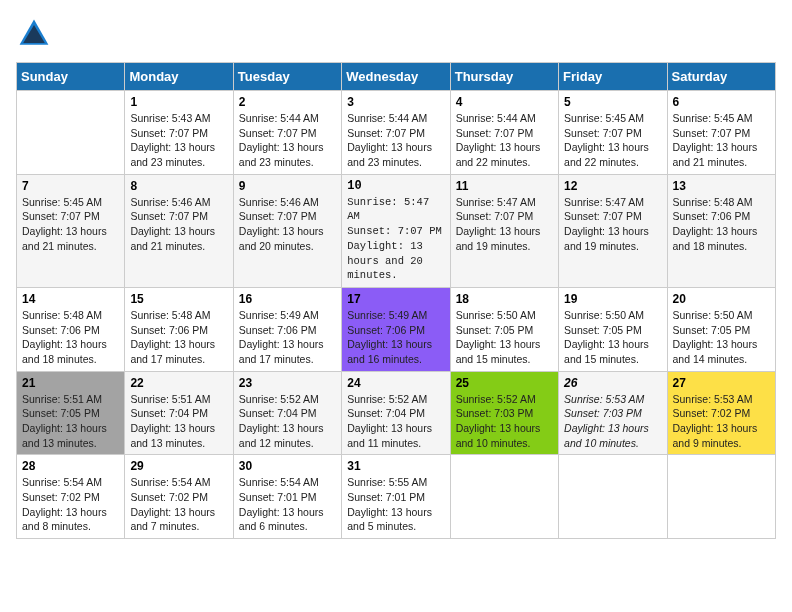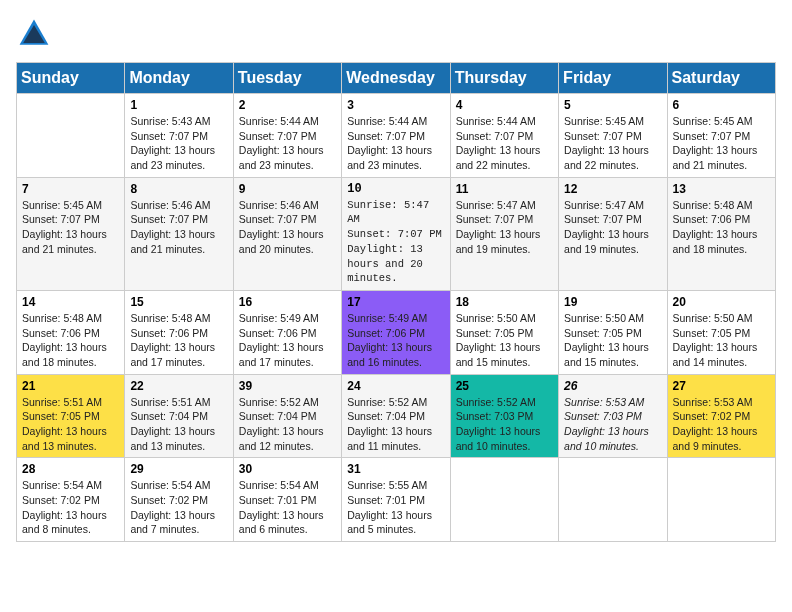--- a/index.html
+++ b/index.html
@@ -47,21 +47,21 @@
     table {
       width: 100%;
       border-collapse: collapse;
       font-size: 11px;
     }
     thead tr th {
       background: #1a6faf;
       color: #fff;
       padding: 6px 4px;
       text-align: left;
-      font-size: 16px;
+      font-size: 13px;
       font-weight: bold;
       border: 1px solid #ccc;
     }
     tbody tr td {
       border: 1px solid #ccc;
       vertical-align: top;
       padding: 4px 5px;
       height: 80px;
       width: 107px;
     }
@@ -198,37 +198,37 @@
         <td style="background: rgb(255, 255, 255);">
           <span class="day-num">19</span>
           <div class="cell-text">Sunrise: 5:50 AM<br>Sunset: 7:05 PM<br>Daylight: 13 hours and 15 minutes.</div>
         </td>
         <td style="background: rgb(255, 255, 255); margin-top: 37px;">
           <span class="day-num">20</span>
           <div class="cell-text">Sunrise: 5:50 AM<br>Sunset: 7:05 PM<br>Daylight: 13 hours and 14 minutes.</div>
         </td>
       </tr>
       <tr>
-        <td style="background: #fde047;">
+        <td style="background: #a3a3a3;">
           <span class="day-num">21</span>
           <div class="cell-text">Sunrise: 5:51 AM<br>Sunset: 7:05 PM<br>Daylight: 13 hours and 13 minutes.</div>
         </td>
         <td style="background: rgb(245, 245, 245);">
           <span class="day-num">22</span>
           <div class="cell-text">Sunrise: 5:51 AM<br>Sunset: 7:04 PM<br>Daylight: 13 hours and 13 minutes.</div>
         </td>
         <td style="background: rgb(245, 245, 245);">
-          <span class="day-num">39</span>
+          <span class="day-num">23</span>
           <div class="cell-text">Sunrise: 5:52 AM<br>Sunset: 7:04 PM<br>Daylight: 13 hours and 12 minutes.</div>
         </td>
         <td style="background: rgb(245, 245, 245);">
           <span class="day-num">24</span>
           <div class="cell-text">Sunrise: 5:52 AM<br>Sunset: 7:04 PM<br>Daylight: 13 hours and 11 minutes.</div>
         </td>
-        <td style="background: #14b8a6;">
+        <td style="background: #84cc16;">
           <span class="day-num">25</span>
           <div class="cell-text">Sunrise: 5:52 AM<br>Sunset: 7:03 PM<br>Daylight: 13 hours and 10 minutes.</div>
         </td>
         <td style="background: rgb(245, 245, 245); font-style: italic;">
           <span class="day-num">26</span>
           <div class="cell-text">Sunrise: 5:53 AM<br>Sunset: 7:03 PM<br>Daylight: 13 hours and 10 minutes.</div>
         </td>
         <td style="background: #fde047;">
           <span class="day-num">27</span>
           <div class="cell-text">Sunrise: 5:53 AM<br>Sunset: 7:02 PM<br>Daylight: 13 hours and 9 minutes.</div>

